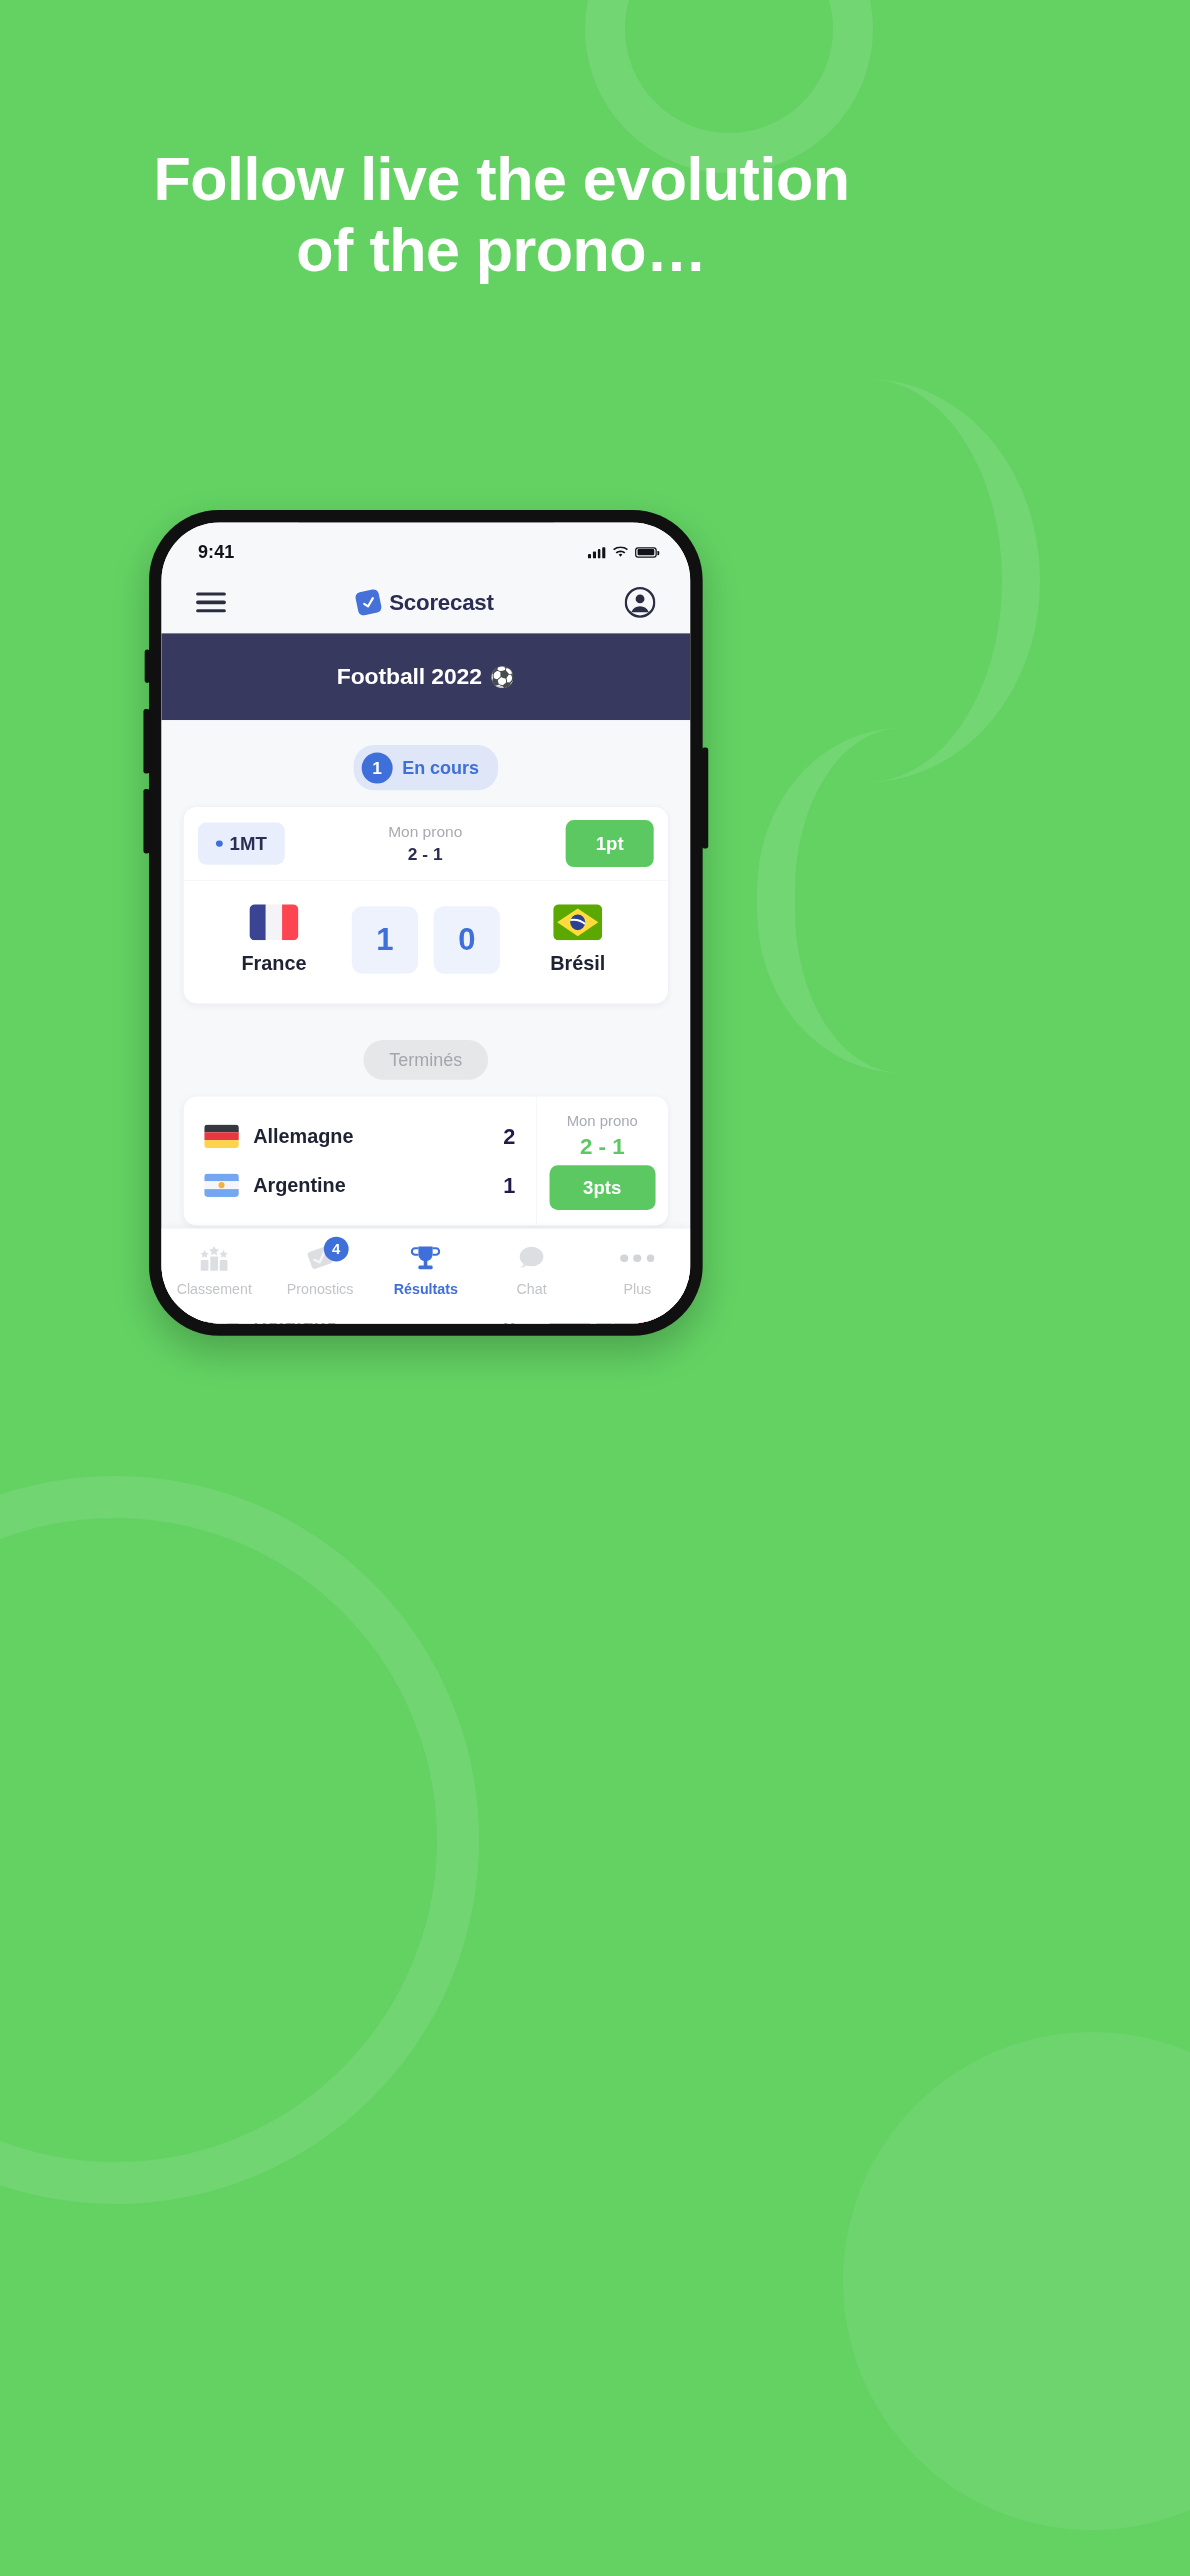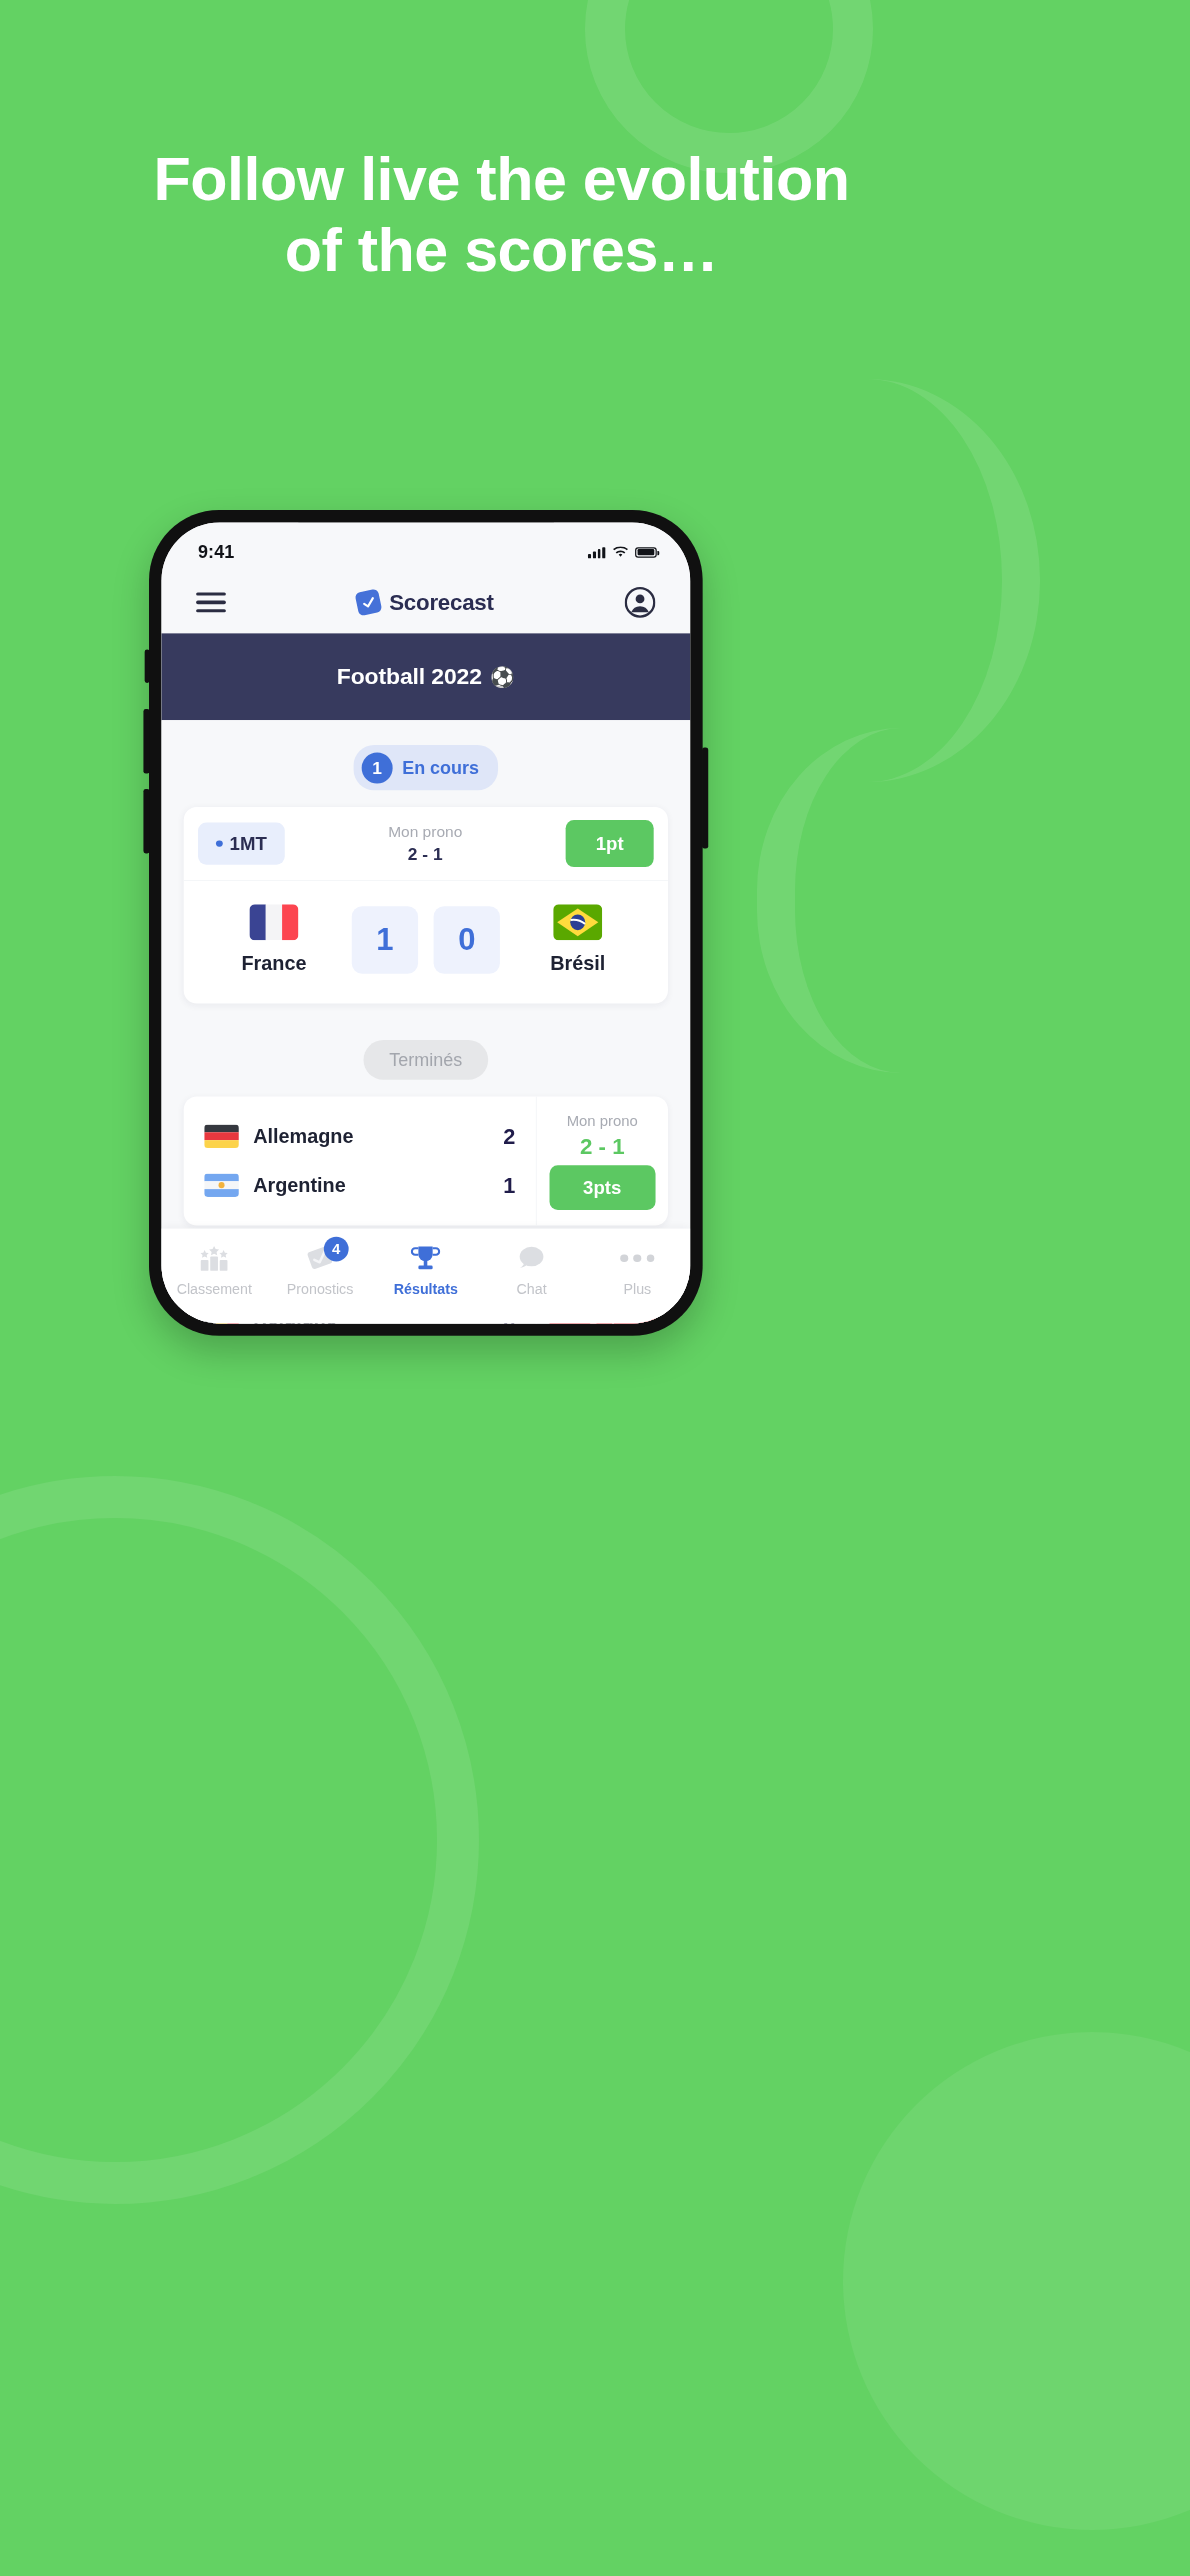--- a/index.html
+++ b/index.html
@@ -393,21 +393,21 @@
 <body>
 
 <div class="bg-deco deco-ring"></div>
 <div class="bg-deco deco-squiggle"></div>
 <div class="bg-deco deco-squiggle2"></div>
 <div class="bg-deco deco-arc"></div>
 <div class="bg-deco deco-blob"></div>
 
 <div class="headline">
   <div>Follow live the evolution</div>
-  <div>of the scores…</div>
+  <div>of the prono…</div>
 </div>
 
 <div class="phone">
   <div class="phone-btn btn-silent"></div>
   <div class="phone-btn btn-vup"></div>
   <div class="phone-btn btn-vdown"></div>
   <div class="phone-btn btn-power"></div>
 
   <div class="screen">
     <div class="notch"></div>

